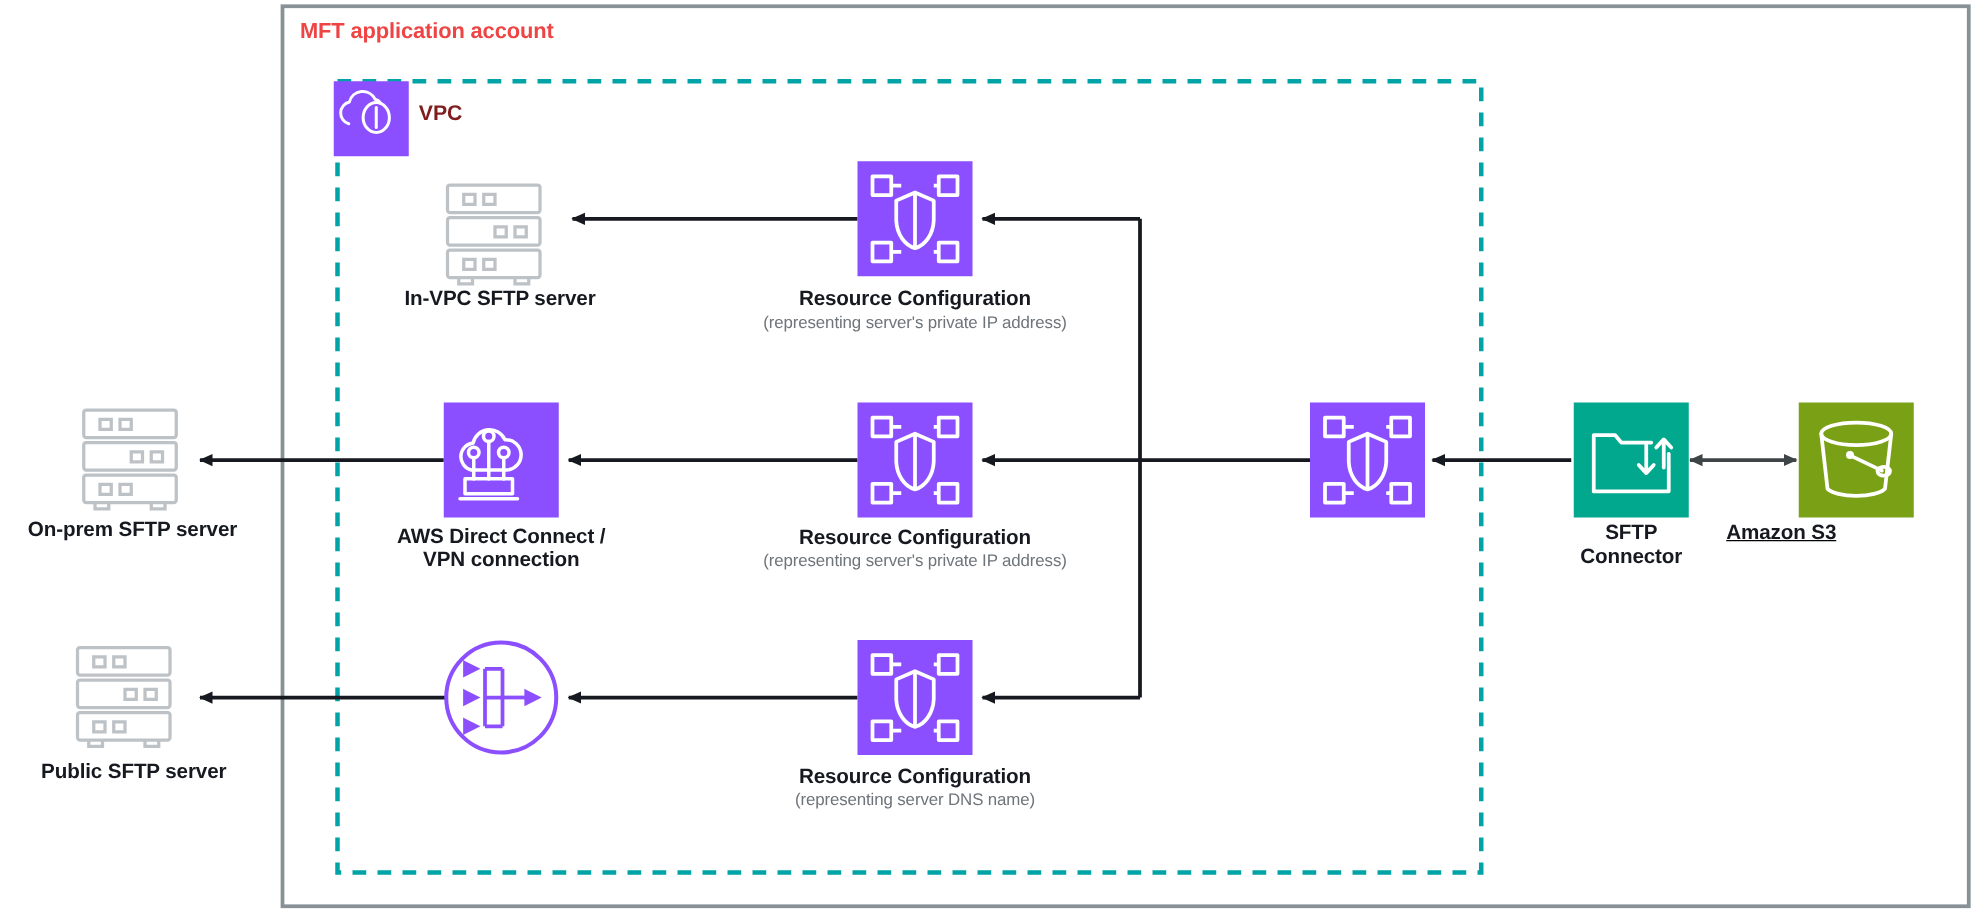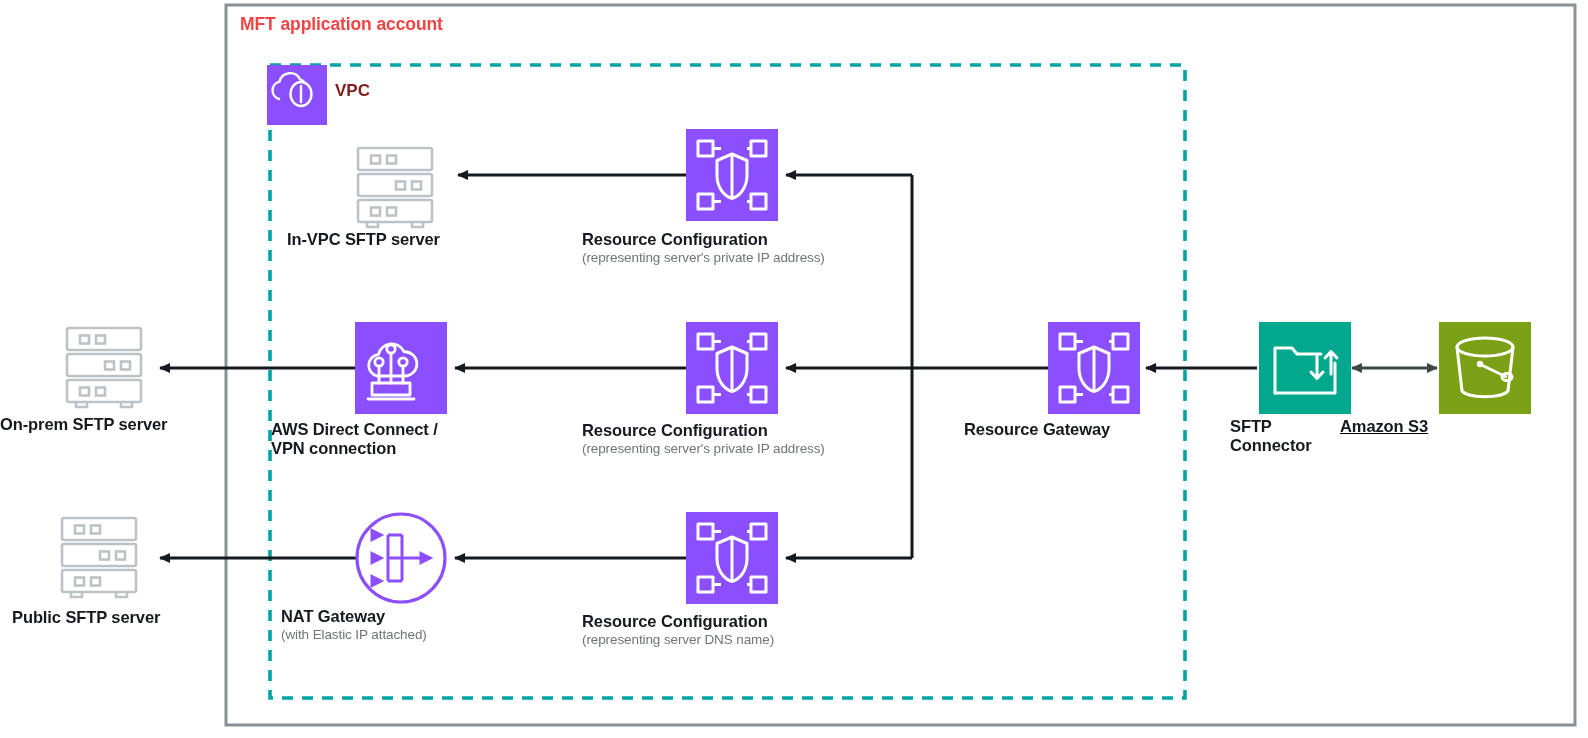--- a/index.html
+++ b/index.html
@@ -1,21 +1,21 @@
 <!DOCTYPE html>
 <html><head>
 <meta charset="utf-8">
 <style>
   html,body{margin:0;padding:0;background:#ffffff;}
   body{width:1588px;height:738px;overflow:hidden;
        font-family:"Liberation Sans",sans-serif;}
   #stage{position:relative;width:1588px;height:738px;}
   svg.diagram{position:absolute;left:0;top:0;width:1588px;height:738px;}
 
-  .lbl{position:absolute;text-align:left;line-height:1.12;}
+  .lbl{position:absolute;text-align:center;line-height:1.12;}
   .lbl .t{font-size:16.5px;font-weight:bold;color:#16191f;letter-spacing:-0.1px;}
   .lbl .s{font-size:13.5px;font-weight:normal;color:#6e7479;letter-spacing:-0.1px;
           display:block;margin-top:1px;}
   .acct-title{position:absolute;font-size:17.5px;font-weight:bold;color:#ef4444;
               letter-spacing:-0.1px;}
   .vpc-title{position:absolute;font-size:17px;font-weight:bold;color:#7f1d1d;}
 </style>
 </head>
 <body>
 
@@ -246,40 +246,33 @@
   <div class="lbl" style="left:271px;top:420px;width:260px;">
     <span class="t">AWS Direct Connect /</span><br>
     <span class="t">VPN connection</span>
   </div>
 
   <div class="lbl" style="left:582px;top:421px;width:300px;">
     <span class="t">Resource Configuration</span>
     <span class="s">(representing server's private IP address)</span>
   </div>
 
-  <div class="lbl" style="left:964px;top:420px;width:260px;">
-    <span class="t">Resource Gateway</span>
-  </div>
 
   <div class="lbl" style="left:1230px;top:417px;width:150px;">
     <span class="t">SFTP</span><br>
     <span class="t">Connector</span>
   </div>
 
   <div class="lbl" style="left:1340px;top:417px;width:170px;text-decoration:underline;">
     <span class="t">Amazon S3</span>
   </div>
 
   <div class="lbl" style="left:0px;top:608px;width:190px;padding-left:12px;">
     <span class="t">Public SFTP server</span>
   </div>
 
-  <div class="lbl" style="left:281px;top:607px;width:240px;">
-    <span class="t">NAT Gateway</span>
-    <span class="s">(with Elastic IP attached)</span>
-  </div>
 
   <div class="lbl" style="left:582px;top:612px;width:300px;">
     <span class="t">Resource Configuration</span>
     <span class="s">(representing server DNS name)</span>
   </div>
 
 </div>
 
 </body></html>

